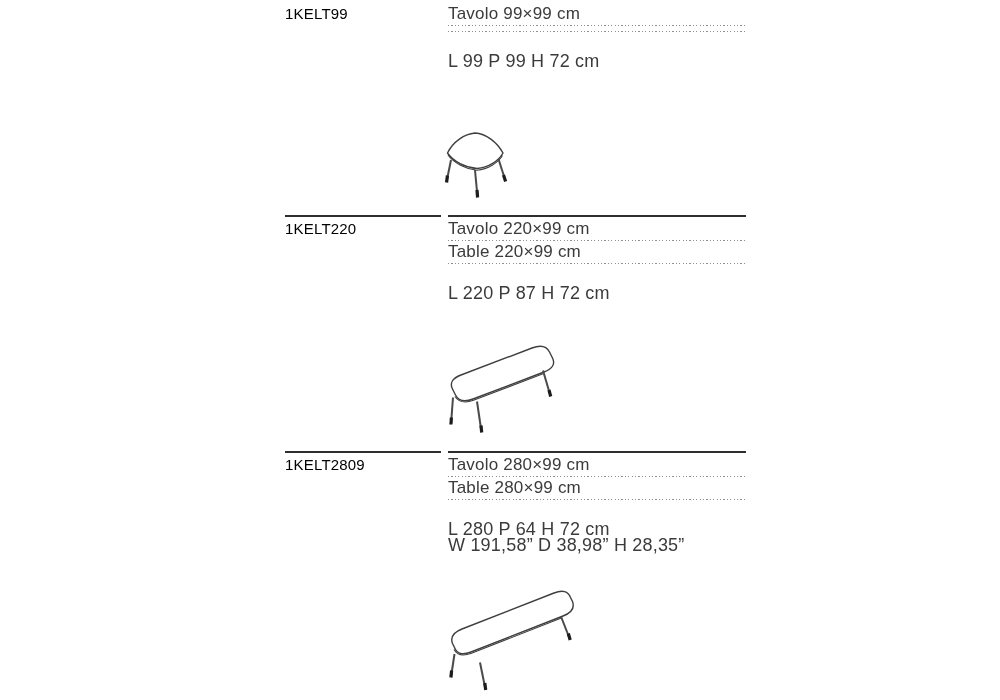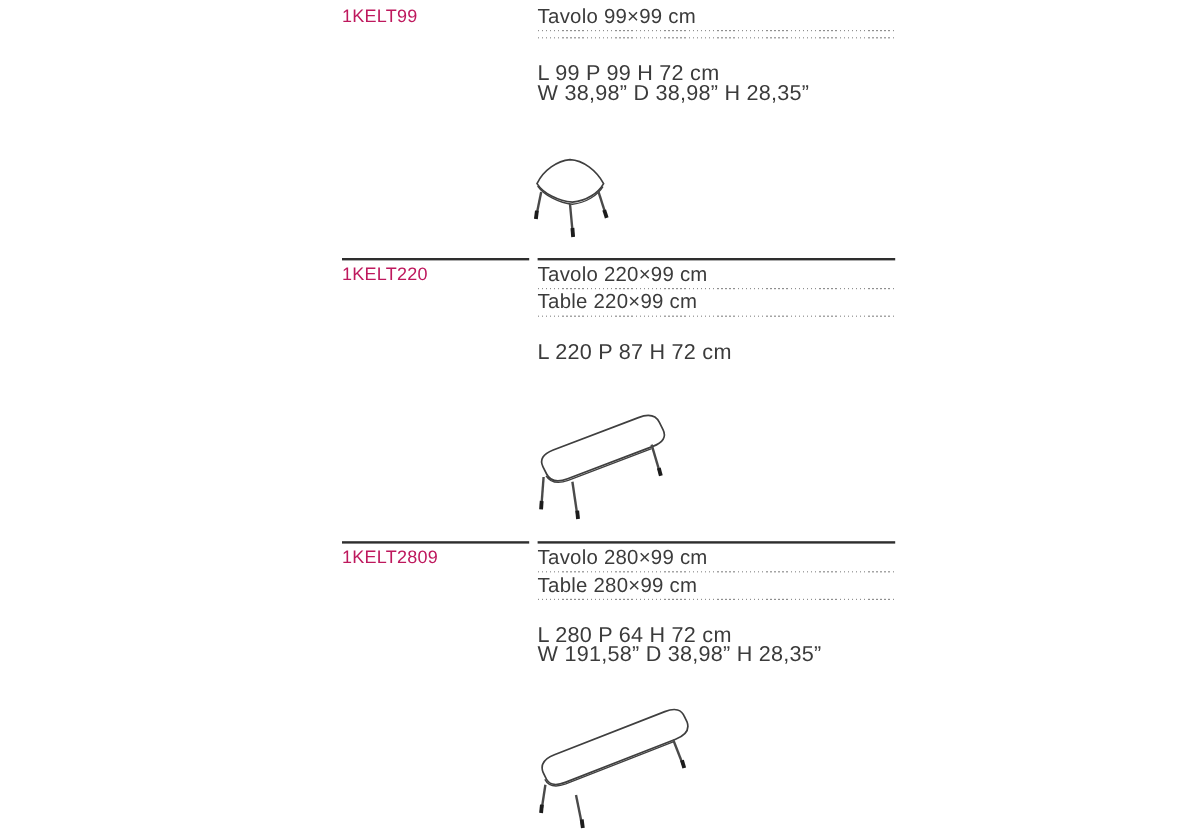--- a/index.html
+++ b/index.html
@@ -7,21 +7,21 @@
     width:1000px;height:700px;background:#ffffff;overflow:hidden;position:relative;
     font-family:"Liberation Sans","DejaVu Sans",sans-serif;
   }
   .page{position:absolute;left:0;top:0;width:1000px;height:700px;}
   .section{position:absolute;left:0;width:1000px;}
   .rule{position:absolute;top:0;height:2px;background:#2e2e2e;}
   .rule-left{left:285px;width:156px;}
   .rule-right{left:448px;width:298px;}
   .sku{
     position:absolute;left:285px;top:6px;width:150px;
-    font-size:15px;line-height:15px;font-weight:500;color:#be185d;letter-spacing:.2px;
+    font-size:15px;line-height:15px;font-weight:500;color:#000000;letter-spacing:.2px;
   }
   .desc-col{position:absolute;left:448px;top:6px;width:298px;}
   .prod-name{
     font-size:17px;line-height:15px;font-weight:500;color:#3b3b3b;letter-spacing:.2px;
     white-space:nowrap;
   }
   .dotted{
     height:2px;margin-top:4px;margin-bottom:2px;
     background-image:repeating-linear-gradient(to right,#8f8f8f 0 1.2px,transparent 1.2px 3.4px);
     background-size:100% 1.4px;background-repeat:no-repeat;background-position:0 0;
@@ -40,21 +40,20 @@
 <div class="page">
 
   <div class="section" style="top:0;">
     <div class="sku">1KELT99</div>
     <div class="desc-col">
       <div class="prod-name">Tavolo 99×99 cm</div>
       <div class="dotted"></div>
       <div class="dotted"></div>
       <div class="dims">
         <div class="dims-line">L 99 P 99 H 72 cm</div>
-        <div class="dims-line">W 38,98” D 38,98” H 28,35”</div>
       </div>
     </div>
   </div>
 
   <div class="sketch" style="left:440px;top:128px;">
     <svg width="72" height="76" viewBox="0 0 72 76" fill="none">
       <path d="M 35 5 C 46 5.5 57 14 63 25 C 58.5 33 48.5 39.5 37 40.5 C 25.5 39.5 13 33.5 7.5 25 C 13 13.5 24.5 6 35 5 Z" fill="#ffffff" stroke="#3f3f3f" stroke-width="1.4"></path>
       <path d="M 8 27 C 13.5 34.8 26 41.2 37 42.2 C 48 41.2 58 34.8 62.5 27.5" stroke="#3f3f3f" stroke-width="1.1"></path>
       <line x1="11" y1="32" x2="6.5" y2="54" stroke="#4a4a4a" stroke-width="2"></line>
       <line x1="35" y1="42" x2="37.5" y2="69" stroke="#4a4a4a" stroke-width="2"></line>

